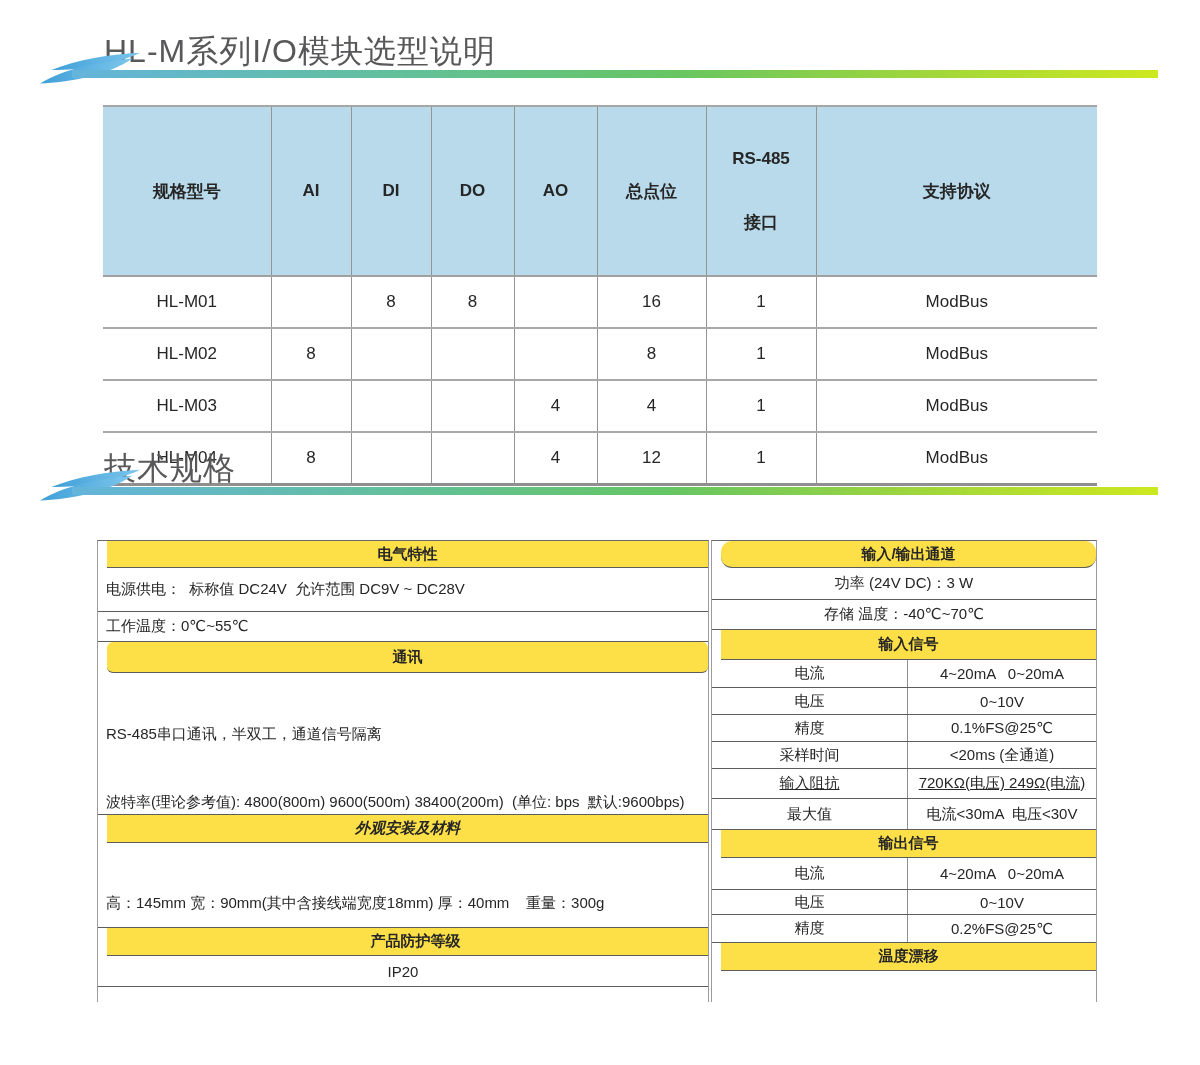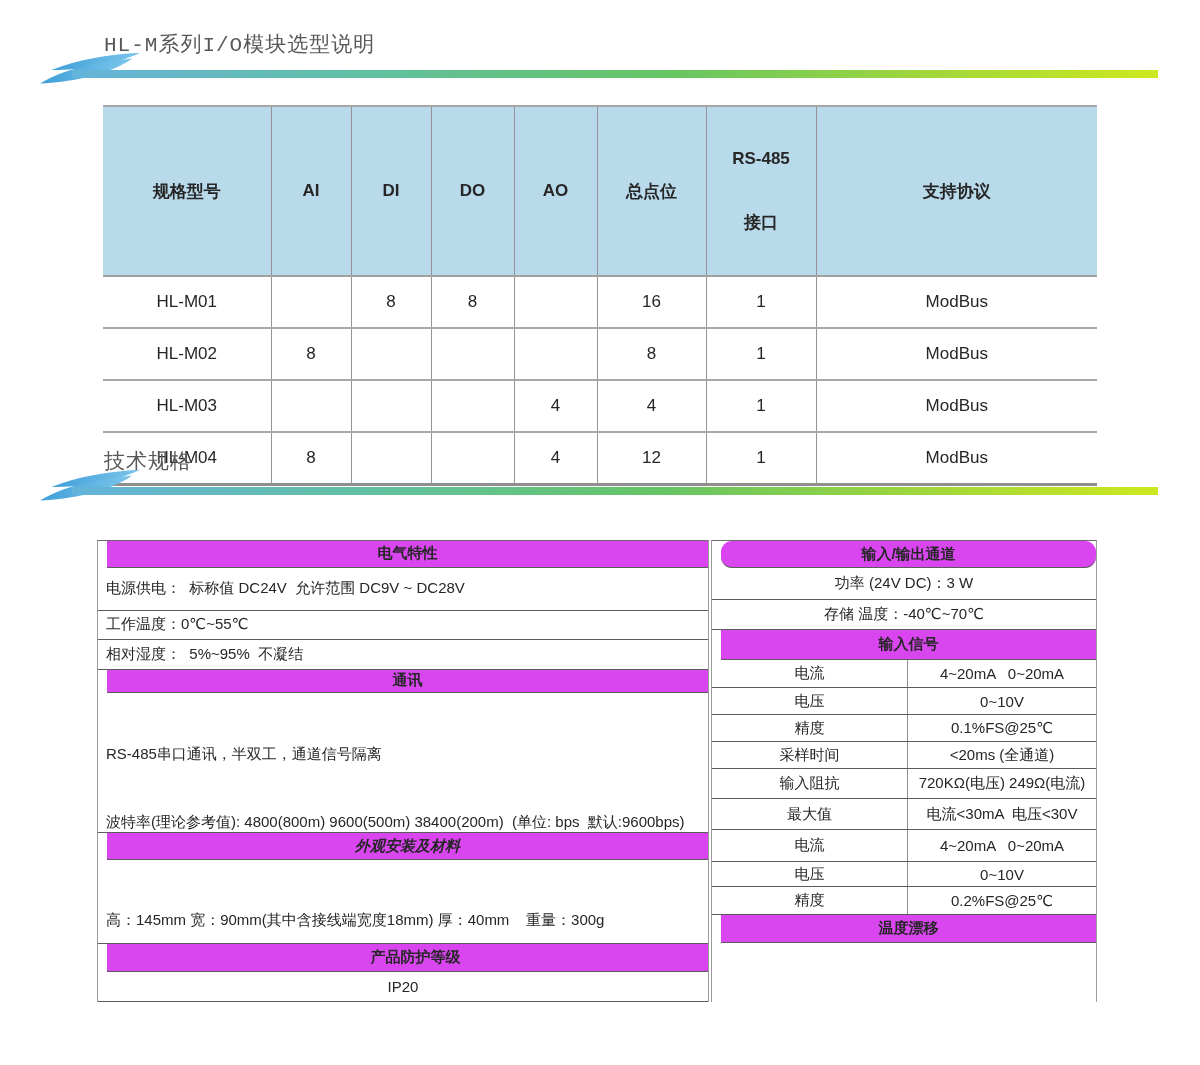--- a/index.html
+++ b/index.html
@@ -1,21 +1,21 @@
 <!DOCTYPE html>
 <html><head>
 <meta charset="utf-8">
 <style>
   html,body { margin:0; padding:0; background:#ffffff; }
   body { font-family:"Liberation Sans","DejaVu Sans",sans-serif; color:#262626; }
   .page { position:relative; width:1200px; height:1065px; background:#ffffff; overflow:hidden; }
 
   
-  .sec-title { position:absolute; left:104px; font-size:21px; font-weight:400;
-               color:#58585a; letter-spacing:1px; white-space:pre;font-family:Liberation Mono, monospace; }
+  .sec-title { position:absolute; left:104px; font-size:32px; font-weight:400;
+               color:#58585a; letter-spacing:1px; white-space:pre; }
   .grad-bar { position:absolute; left:72px; width:1086px; height:8px;
               background:linear-gradient(90deg,#64b4db 0%,#62c09b 30%,#66c563 55%,#9fd63c 78%,#cde81f 100%); }
   .leaf { position:absolute; left:38px; width:106px; height:40px; }
 
   
   .sel-table { position:absolute; left:103px; top:105px; width:994px;
                border-collapse:collapse; table-layout:fixed;
                border-top:2px solid #a6a6a6; }
   .sel-table th, .sel-table td { text-align:center; vertical-align:middle;
                font-size:17px; color:#262626; padding:0; white-space:pre; }
@@ -27,21 +27,21 @@
   .th-twoline div { line-height:24px; }
 
   
   .tech-wrap { position:absolute; left:97px; top:540px; width:1000px; height:462px; display:flex; }
   .tech-col { box-sizing:border-box; display:flex; flex-direction:column;
               border-top:1px solid #6a6a6a; border-left:1px solid #9b9b9b; border-right:1px solid #9b9b9b; }
   .tech-left { width:612px; margin-right:2px; }
   .tech-right { width:386px; }
   .trow { box-sizing:border-box; border-bottom:1px solid #5c5c5c; font-size:15px;
           display:flex; align-items:center; overflow:hidden; white-space:pre; }
-  .trow.hdr { background:#d946ef; font-weight:700; justify-content:center;margin-left:9px; }
+  .trow.hdr { background:#fde047; font-weight:700; justify-content:center;margin-left:9px; }
   .trow.left-text { padding-left:8px; }
   .trow.center { justify-content:center; }
   .trow.block { display:block; padding:10px 8px 6px 8px; white-space:pre; }
   .trow.block .bline { line-height:34px; white-space:pre; }
   .trow.block2 .bline { line-height:32px; }
   .kv { display:flex; width:100%; height:100%; align-items:stretch; }
   .kv .lbl { width:196px; box-sizing:border-box; border-right:1px solid #8f8f8f;
              display:flex; align-items:center; justify-content:center; white-space:pre; }
   .kv .val { flex:1; display:flex; align-items:center; justify-content:center; white-space:pre; }
 </style>
@@ -147,22 +147,21 @@
     <path d="M2 33 C26 18 62 11 98 7 C74 24 32 32 2 33 Z" fill="url(#leafg2)"></path>
   </svg>
   <div class="grad-bar" style="top:487px;"></div>
 
   <div class="tech-wrap">
 
     <div class="tech-col tech-left">
       <div class="trow hdr" style="height:27px;">电气特性</div>
       <div class="trow left-text" style="height:44px;">电源供电：  标称值 DC24V  允许范围 DC9V ~ DC28V</div>
       <div class="trow left-text" style="height:30px;">工作温度：0℃~55℃</div>
-      <div class="trow left-text" style="height:30px;">相对湿度：  5%~95%  不凝结</div>
-      <div class="trow hdr" style="height:24px;">通讯</div>
+      <div class="trow hdr" style="height:31px;border-radius:6px;">通讯</div>
       <div class="trow block" style="height:142px;">
         <div class="bline">RS-485串口通讯，半双工，通道信号隔离</div>
         <div class="bline">波特率(理论参考值): 4800(800m) 9600(500m) 38400(200m)  (单位: bps  默认:9600bps)</div>
         
         
       </div>
       <div class="trow hdr" style="height:28px;font-style:italic;">外观安装及材料</div>
       <div class="trow block block2" style="height:85px;">
         <div class="bline">高：145mm 宽：90mm(其中含接线端宽度18mm) 厚：40mm    重量：300g</div>
         
@@ -194,33 +193,34 @@
           <div class="lbl">精度</div>
           <div class="val">0.1%FS@25℃</div>
         </div>
       </div>
       <div class="trow" style="height:27px;">
         <div class="kv">
           <div class="lbl">采样时间</div>
           <div class="val">&lt;20ms (全通道)</div>
         </div>
       </div>
-      <div class="trow" style="height:30px;">
+      <div class="trow" style="height:30px;text-decoration:underline;">
         <div class="kv">
           <div class="lbl">输入阻抗</div>
           <div class="val">720KΩ(电压) 249Ω(电流)</div>
         </div>
       </div>
       <div class="trow" style="height:31px;">
         <div class="kv">
           <div class="lbl">最大值</div>
           <div class="val">电流&lt;30mA  电压&lt;30V</div>
         </div>
       </div>
 
+      <div class="trow hdr" style="height:28px;">输出信号</div>
 
       <div class="trow" style="height:32px;">
         <div class="kv">
           <div class="lbl">电流</div>
           <div class="val">4~20mA   0~20mA</div>
         </div>
       </div>
       <div class="trow" style="height:25px;">
         <div class="kv">
           <div class="lbl">电压</div>

